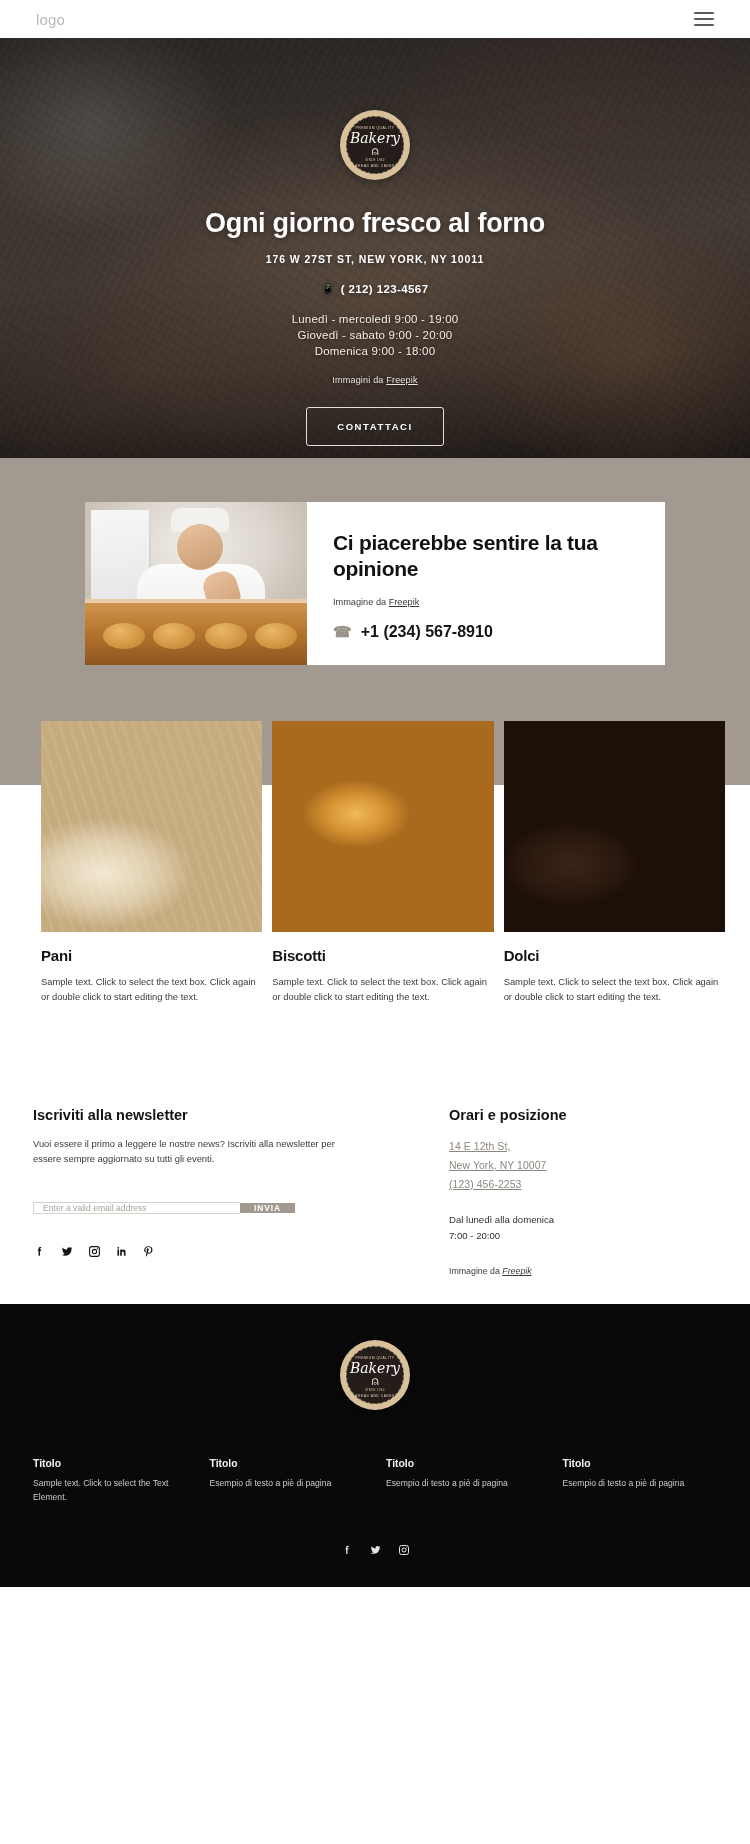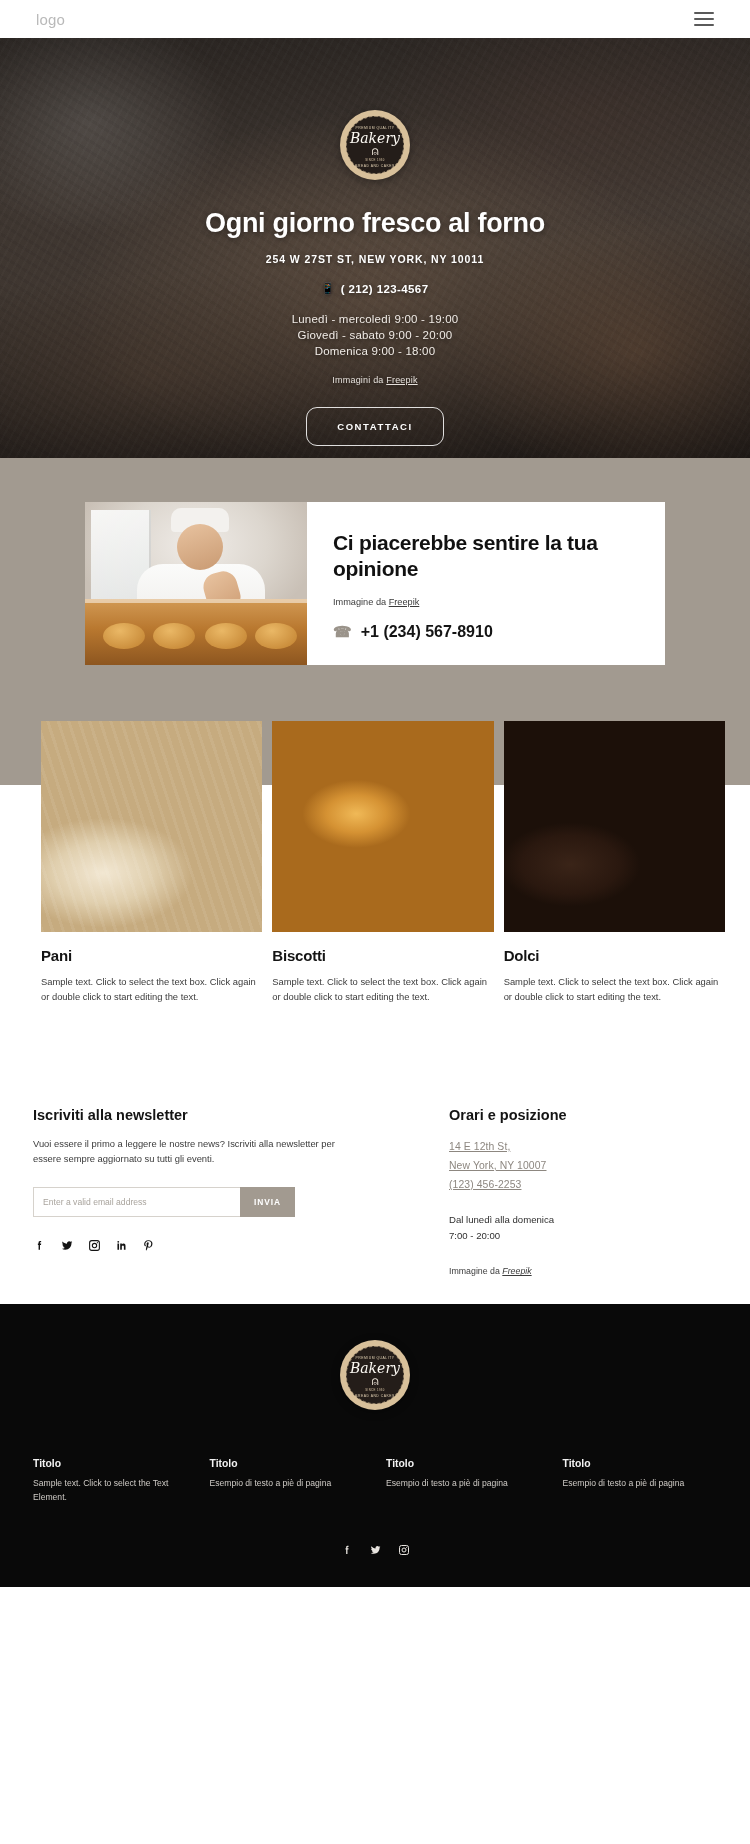--- a/index.html
+++ b/index.html
@@ -90,21 +90,21 @@
     text-shadow:0 1px 4px rgba(0,0,0,.5);
   }
   .hero-credit {
     margin-top:18px; font-size:9px; color:#e6e1dc; letter-spacing:.2px;
     text-shadow:0 1px 4px rgba(0,0,0,.5);
   }
   .hero-credit a { color:#e6e1dc; text-decoration:underline; }
   .hero-btn {
     margin-top:22px; border:1px solid rgba(255,255,255,.85); background:transparent;
     color:#fff; font-size:9.5px; font-weight:700; letter-spacing:1.6px;
-    padding:13px 30px; border-radius:11px; cursor:pointer;
+    padding:13px 30px; border-radius:3px; cursor:pointer;
     font-family:"Liberation Sans", sans-serif;
   }
 
   
   .band { background:#a29a90; padding:44px 0 0; }
 
   .feature-card {
     width:580px; margin:0 auto; background:#fff;
     display:flex; align-items:stretch; overflow:hidden;
   }
@@ -203,21 +203,21 @@
   .info {
     background:#fff; padding:22px 33px 28px;
     display:flex; gap:64px;
   }
   .col-left { width:330px; }
   .col-right { flex:1; padding-left:22px; }
   .info h3 { font-size:14.5px; font-weight:700; color:#141414; }
   .col-right h3 { margin-bottom:0; }
   .info p.sub { margin-top:13px; font-size:9.4px; line-height:1.68; color:#3b3b3b; }
 
-  .subscribe { margin-top:20px; display:flex; height:30px; width:262px; }
+  .subscribe { margin-top:26px; display:flex; height:30px; width:262px;align-items:center; }
   .subscribe input {
     flex:1; border:1px solid #d6d2cc; border-right:none; background:#fff;
     font-size:8.6px; color:#3b3b3b; padding:0 9px; outline:none;
     font-family:"Liberation Sans", sans-serif;
   }
   .subscribe input::placeholder { color:#a9a49d; }
   .subscribe button {
     width:55px; background:#a29a90; border:none; color:#fff;
     font-size:8.4px; font-weight:700; letter-spacing:.9px; cursor:pointer;
     font-family:"Liberation Sans", sans-serif;
@@ -269,21 +269,21 @@
         <div class="badge-inner">
           <div class="badge-top">PREMIUM QUALITY</div>
           <div class="badge-name">Bakery</div>
           <div class="badge-hat">⍝</div>
           <div class="badge-since">SINCE 1930</div>
           <div class="badge-bottom">BREAD AND CAKES</div>
         </div>
       </div>
 
       <h1>Ogni giorno fresco al forno</h1>
-      <div class="hero-address">254 W 27ST ST, NEW YORK, NY 10011</div>
+      <div class="hero-address">176 W 27ST ST, NEW YORK, NY 10011</div>
 
       <div class="hero-phone">
         <span class="phone-glyph-sm">📱</span>
         <span>( 212) 123-4567</span>
       </div>
 
       <div class="hero-hours">
         <div>Lunedì - mercoledì 9:00 - 19:00</div>
         <div>Giovedì - sabato 9:00 - 20:00</div>
         <div>Domenica 9:00 - 18:00</div>

